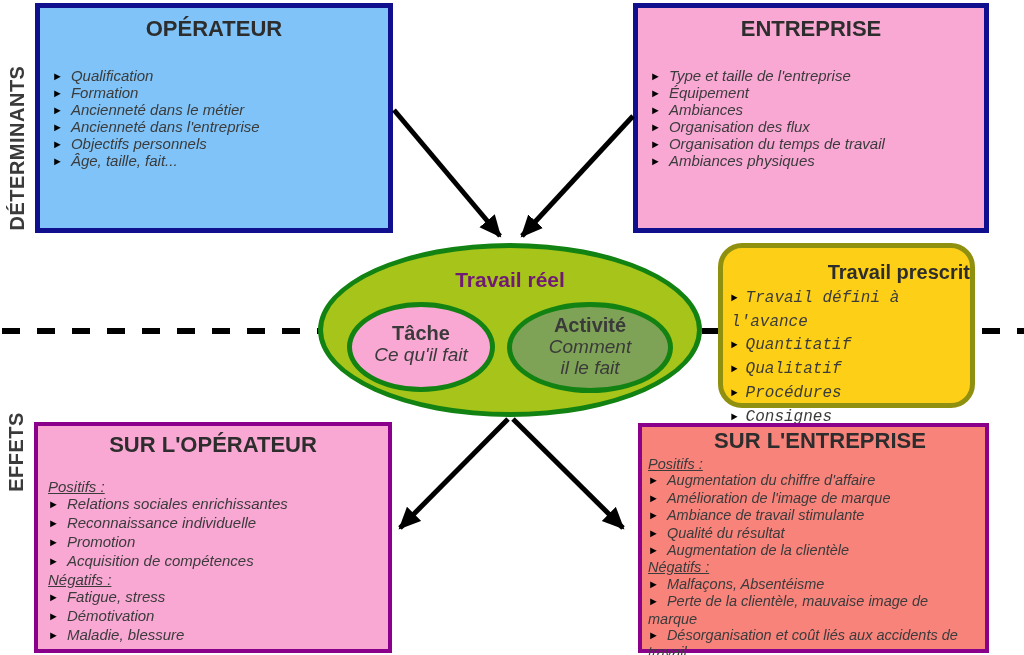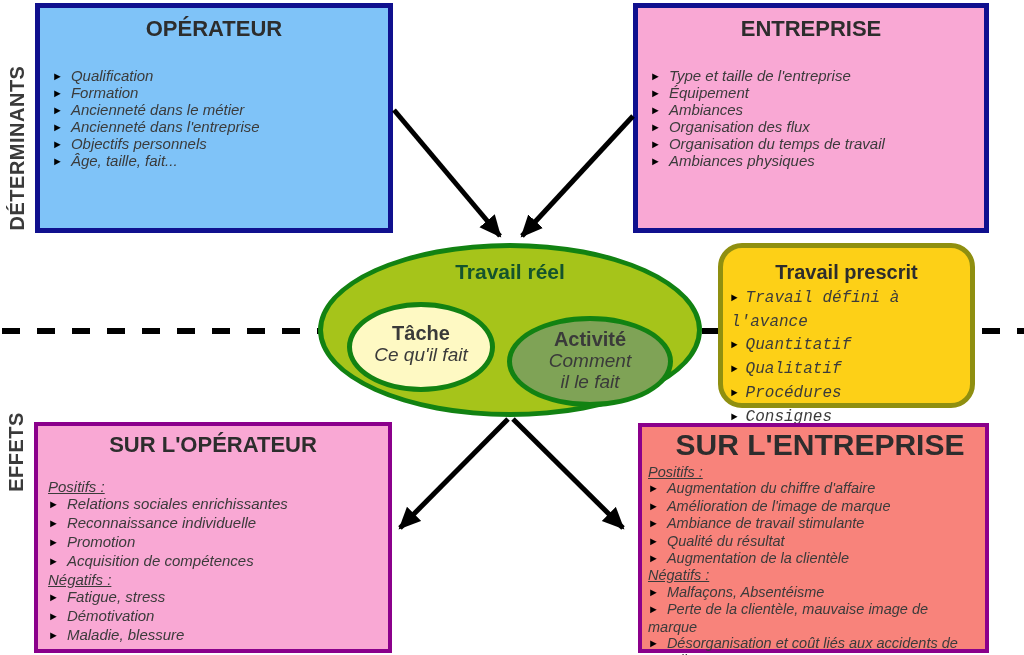--- a/index.html
+++ b/index.html
@@ -25,40 +25,40 @@
   .box { position:absolute; z-index:1; }
   .box-operateur      { left:35px;  top:3px;   width:358px; height:230px; background:#7fc3f8; border:5px solid #10108e; }
   .box-entreprise     { left:633px; top:3px;   width:356px; height:230px; background:#f9a8d4; border:5px solid #10108e; }
   .box-sur-operateur  { left:34px;  top:422px; width:358px; height:231px; background:#f9a8d4; border:4px solid #8b008b; }
   .box-sur-entreprise { left:638px; top:423px; width:351px; height:230px; background:#f8837b; border:4px solid #8b008b; }
   .box-prescrit       { left:718px; top:243px; width:257px; height:165px; background:#fdd017; border:5px solid #8f8f10; border-radius:24px; }
 
   .box-title { text-align:center; font-weight:bold; font-size:22px; color:#2d2d2d; }
   .box-operateur .box-title, .box-entreprise .box-title { padding-top:8px; }
   .box-sur-operateur .box-title { padding-top:6px; }
-  .box-sur-entreprise .box-title { padding-top:1px; font-size:30px;margin-left:13px; }
-  .box-prescrit .box-title { font-size:20px; padding-top:13px; }
+  .box-sur-entreprise .box-title { padding-top:1px; font-size:22px;margin-left:13px; }
+  .box-prescrit .box-title { font-size:20px; padding-top:13px;text-align:right; }
 
   .list, .fx-content { font-style:italic; color:#3b3b3b; }
   .bullet { font-style:normal; color:#000; font-size:11px; margin-right:8px; position:relative; top:-1px; }
 
   .box-operateur .list, .box-entreprise .list { margin:26px 4px 0 12px; font-size:15px; line-height:16px; }
   .box-prescrit .list { margin:3px 2px 0 8px; font-size:16px; line-height:23px;font-family:Liberation Mono, monospace; }
 
   .fx-content { margin-top:0; }
   .box-sur-operateur .fx-content { margin:20px 6px 0 10px; font-size:15px; line-height:17px; }
   .box-sur-entreprise .fx-content { margin:2px 8px 0 6px; font-size:14.5px; line-height:16.4px; }
   .section-label { text-decoration:underline; }
 
   
   .ellipse { position:absolute; z-index:2; border:5px solid #128212; border-radius:50%; text-align:center; color:#3a3a3a; }
   .ellipse-outer    { left:318px; top:243px; width:384px; height:174px; background:#a6c41a; z-index:1; }
-  .travail-reel-title { margin-top:12px; font-weight:bold; font-size:21px; color:#14532d; }
-  .ellipse-tache    { left:347px; top:302px; width:148px; height:90px; background:#fef9c3; padding-top:15px; }
-  .ellipse-activite { left:507px; top:316px; width:166px; height:91px; background:#7fa356; padding-top:7px; }
+  .travail-reel-title { margin-top:20px; font-weight:bold; font-size:21px; color:#701a75; }
+  .ellipse-tache    { left:347px; top:302px; width:148px; height:90px; background:#f9a8d4; padding-top:15px; }
+  .ellipse-activite { left:507px; top:302px; width:166px; height:91px; background:#7fa356; padding-top:7px; }
   .ellipse-title { font-weight:bold; font-size:20px; line-height:22px; }
   .ellipse-sub   { font-style:italic; font-size:19px; line-height:21px; }
 </style>
 </head>
 <body>
 
 <div class="canvas">
 
   <svg id="divider-layer" class="layer" width="1024" height="655">
     <line x1="2" y1="331" x2="1024" y2="331" stroke="#000000" stroke-width="6" stroke-dasharray="18 17"></line>

